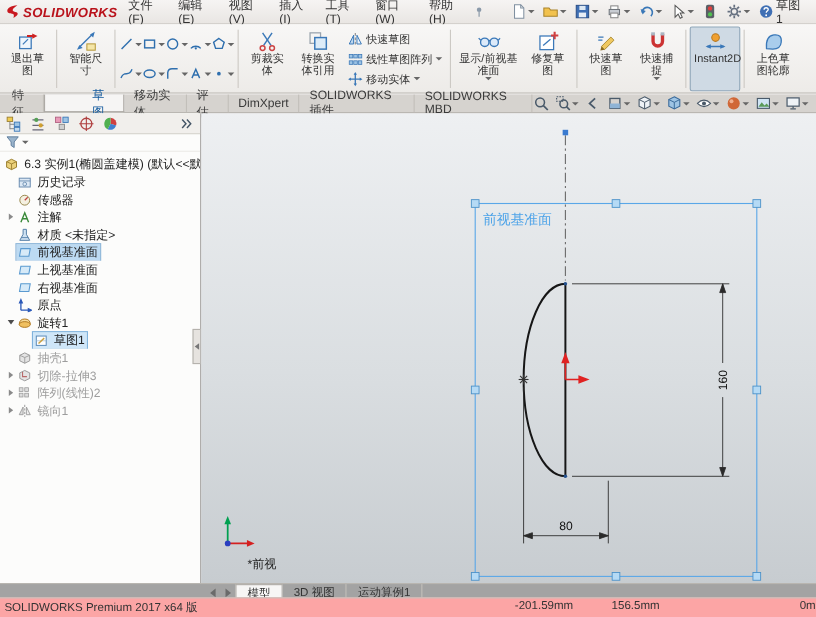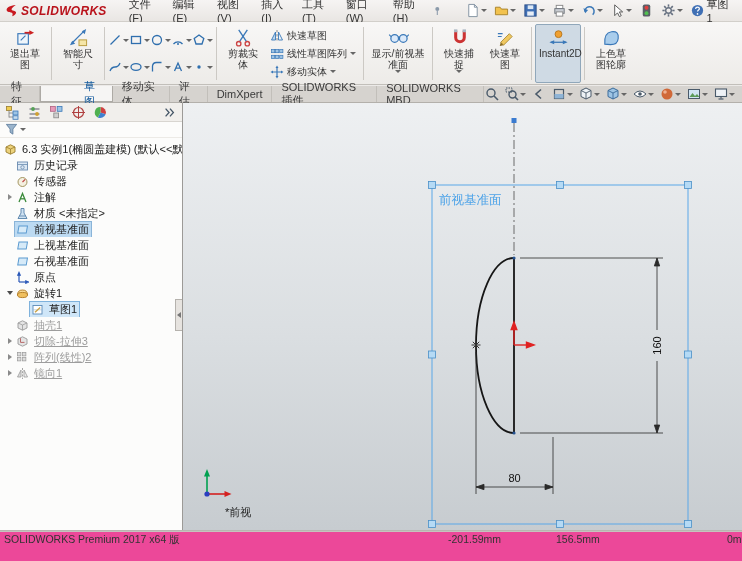--- a/index.html
+++ b/index.html
@@ -3,21 +3,21 @@
 <meta charset="utf-8">
 <style>
   * { margin:0; padding:0; box-sizing:border-box; }
   html,body { width:742px; height:561px; overflow:hidden; }
   body { font-family:"Liberation Sans","DejaVu Sans",sans-serif; font-size:11px; color:#222; }
   #app { position:relative; width:742px; height:561px; background:#eceae8; overflow:hidden; }
 
   
   .titlebar { position:absolute; top:0; left:0; right:0; height:22px; display:flex; align-items:center;
     padding:0 6px 0 4px; background:linear-gradient(#f6f4f3,#e9e6e3); border-bottom:1px solid #d2cfca; }
-  .logo { display:flex; align-items:center; gap:3px; margin-right:16px; }
+  .logo { display:flex; align-items:center; gap:3px; margin-right:4px; }
   .logo-text { font-weight:bold; font-style:italic; color:#b9121b; font-size:12px; letter-spacing:.3px; }
   .menus { display:flex; align-items:center; }
   .menu-item { padding:2px 6px; font-size:11px; color:#333; cursor:default; }
   .qa { display:flex; align-items:center; gap:5px; margin-left:22px; }
   .qico-wrap { display:flex; align-items:center; gap:1px; padding:1px; }
   .doc-title { margin-left:auto; padding-right:4px; font-size:11px; color:#333; }
 
   .caret { width:0; height:0; border-left:3px solid transparent; border-right:3px solid transparent;
     border-top:3.5px solid #666; display:inline-block; }
 
@@ -56,21 +56,21 @@
   .ptab { width:15px; height:15px; display:flex; align-items:center; justify-content:center; }
   .pflyout { margin-left:auto; }
   .filter-row { height:16px; display:flex; align-items:center; gap:2px; padding:0 5px; border-bottom:1px solid #eceae6; }
   .tree { padding-top:3px; }
   .trow { display:flex; align-items:center; height:16px; font-size:11px; white-space:nowrap; overflow:hidden; }
   .arr { width:11px; display:flex; justify-content:center; flex:none; }
   .tri-r { width:0; height:0; border-top:3.5px solid transparent; border-bottom:3.5px solid transparent; border-left:4.5px solid #8a8a8a; }
   .tri-d { width:0; height:0; border-left:3.5px solid transparent; border-right:3.5px solid transparent; border-top:4.5px solid #4c4c4c; }
   .ticon { width:13px; height:13px; margin:0 3px 0 1px; flex:none; }
   .tlabel { padding:0 2px; }
-  .ghost .tlabel { color:#9d9d9d;text-decoration:underline; }
+  .ghost .tlabel { color:#9d9d9d; }
   .hlbox { display:inline-flex; align-items:center; }
   .hlbox.selected { background:#bcdaf2; outline:1px solid #8ab4d8; }
   .hlbox.editing  { background:#cfe6f8; outline:1px solid #7fb2dc; }
   .phandle { position:absolute; left:175px; top:196px; width:8px; height:32px; background:#e6e3df;
     border:1px solid #b5b2ad; display:flex; align-items:center; justify-content:center; }
   .tri-l-sm { width:0; height:0; border-top:3px solid transparent; border-bottom:3px solid transparent; border-right:4px solid #777; }
 
   
   .viewport { position:absolute; top:103px; left:183px; right:0; bottom:31px;
     background:linear-gradient(180deg,#eef0f2 0%,#dadee1 55%,#c7ccd0 100%); overflow:hidden; }
@@ -80,21 +80,21 @@
   .bottombar { position:absolute; left:0; right:0; top:530px; height:16px; background:#a3a3a3;
     border-top:1px solid #b8b5b0; display:flex; align-items:stretch; font-size:10.5px; }
   .bnav { width:14px; display:flex; align-items:center; justify-content:center; }
   .bnav.first { margin-left:186px; }
   .btab { padding:1px 10px 0; display:flex; align-items:center; color:#333; border-right:1px solid #c2bfba; }
   .btab.active { background:#f7f6f5; border:1px solid #adaaa5; border-bottom:none; }
   .tri-l2 { width:0; height:0; border-top:4px solid transparent; border-bottom:4px solid transparent; border-right:5px solid #6a6a6a; }
   .tri-r2 { width:0; height:0; border-top:4px solid transparent; border-bottom:4px solid transparent; border-left:5px solid #6a6a6a; }
 
   
-  .statusbar { position:absolute; left:0; right:0; bottom:0; height:30px; background:#ec4899;
+  .statusbar { position:absolute; left:0; right:0; bottom:0; height:18px; background:#fca5a5;
     border-top:1px solid #c6c3be; font-size:10.5px; color:#333; }
   .sprod { position:absolute; left:4px; top:1px; }
   .scoord { position:absolute; top:1px; white-space:nowrap; }
 </style>
 </head>
 <body>
 
 <div id="app">
 
   <div class="titlebar">
@@ -281,20 +281,27 @@
     <div class="rsep"></div>
     <div class="rbtn">
       <svg class="ric" viewBox="0 0 22 22">
           <line x1="6" y1="3" x2="14" y2="15" stroke="#3a78b8" stroke-width="1.4"></line>
           <line x1="15" y1="3" x2="7" y2="15" stroke="#3a78b8" stroke-width="1.4"></line>
           <circle cx="6" cy="17.5" r="2.3" fill="none" stroke="#cc4444" stroke-width="1.4"></circle>
           <circle cx="15" cy="17.5" r="2.3" fill="none" stroke="#cc4444" stroke-width="1.4"></circle>
         </svg>
       <span class="rlabel">剪裁实体</span>
     </div>
+    <div class="rbtn">
+      <svg class="ric" viewBox="0 0 22 22">
+          <rect x="3" y="3" width="10" height="10" fill="none" stroke="#9aa4ae" stroke-width="1.2"></rect>
+          <rect x="7.5" y="7.5" width="11" height="11" fill="#ddecf8" stroke="#3a78b8" stroke-width="1.4"></rect>
+        </svg>
+      <span class="rlabel">转换实体引用</span>
+    </div>
     <div class="vstack">
       <div class="srow">
         <svg class="sic" viewBox="0 0 14 14">
             <line x1="7" y1="1" x2="7" y2="13" stroke="#888" stroke-width="1" stroke-dasharray="2.5 1.5"></line>
             <path d="M5.5 3L1.5 11h4z" fill="#bcd6ee" stroke="#3a78b8" stroke-width=".9"></path>
             <path d="M8.5 3l4 8h-4z" fill="#eaf2fa" stroke="#3a78b8" stroke-width=".9"></path>
           </svg>
         <span>快速草图</span>
       </div>
       <div class="srow">
@@ -328,37 +335,45 @@
       <svg class="ric" viewBox="0 0 22 22">
           <circle cx="7" cy="12" r="4" fill="#dceafa" stroke="#3a78b8" stroke-width="1.3"></circle>
           <circle cx="16" cy="12" r="4" fill="#dceafa" stroke="#3a78b8" stroke-width="1.3"></circle>
           <path d="M10.8 11q.7-1.6 1.4 0" fill="none" stroke="#3a78b8" stroke-width="1.2"></path>
           <line x1="3.2" y1="10" x2="1.2" y2="8" stroke="#3a78b8" stroke-width="1.2"></line>
           <line x1="19.8" y1="10" x2="21.8" y2="8" stroke="#3a78b8" stroke-width="1.2"></line>
         </svg>
       <span class="rlabel wide">显示/前视基准面</span>
       <span class="caret"></span>
     </div>
+    <div class="rbtn">
+      <svg class="ric" viewBox="0 0 22 22">
+          <rect x="3" y="6" width="13" height="13" fill="#fff" stroke="#3a78b8" stroke-width="1.2"></rect>
+          <path d="M6 15l7-6" stroke="#3a78b8" stroke-width="1.2"></path>
+          <path d="M17 2v7M13.5 5.5h7" stroke="#d04040" stroke-width="2"></path>
+        </svg>
+      <span class="rlabel">修复草图</span>
+    </div>
     <div class="rsep"></div>
+    <div class="rbtn">
+      <svg class="ric" viewBox="0 0 22 22">
+          <path d="M6 16L15 7l3 3-9 9z" fill="#f0c860" stroke="#a88830" stroke-width=".9"></path>
+          <path d="M6 16l3 3-4 .9z" fill="#8a6a20"></path>
+          <path d="M3 7h5M3 10h4" stroke="#3a78b8" stroke-width="1.2"></path>
+        </svg>
+      <span class="rlabel">快速草图</span>
+    </div>
     <div class="rbtn">
       <svg class="ric" viewBox="0 0 22 22">
           <path d="M7 4v7a4.5 4.5 0 0 0 9 0V4" fill="none" stroke="#cc3333" stroke-width="3.2"></path>
           <rect x="5.2" y="2.5" width="3.6" height="3" fill="#aab6c2"></rect>
           <rect x="14.2" y="2.5" width="3.6" height="3" fill="#aab6c2"></rect>
         </svg>
       <span class="rlabel">快速捕捉</span>
       <span class="caret"></span>
-    </div>
-    <div class="rbtn">
-      <svg class="ric" viewBox="0 0 22 22">
-          <path d="M6 16L15 7l3 3-9 9z" fill="#f0c860" stroke="#a88830" stroke-width=".9"></path>
-          <path d="M6 16l3 3-4 .9z" fill="#8a6a20"></path>
-          <path d="M3 7h5M3 10h4" stroke="#3a78b8" stroke-width="1.2"></path>
-        </svg>
-      <span class="rlabel">快速草图</span>
     </div>
     <div class="rsep"></div>
     <div class="rbtn active">
       <svg class="ric" viewBox="0 0 22 22">
           <circle cx="11" cy="7.5" r="3.6" fill="#f0a030" stroke="#b87820"></circle>
           <line x1="3" y1="16" x2="19" y2="16" stroke="#3a78b8" stroke-width="1.3"></line>
           <polygon points="1.5,16 6.5,13.8 6.5,18.2" fill="#3a78b8"></polygon>
           <polygon points="20.5,16 15.5,13.8 15.5,18.2" fill="#3a78b8"></polygon>
         </svg>
       <span class="rlabel">Instant2D</span>
@@ -750,18 +765,18 @@
     <div class="bnav">
         <span class="tri-r2"></span>
       </div>
     <div class="btab active">模型</div>
     <div class="btab">3D 视图</div>
     <div class="btab">运动算例1</div>
   </div>
 
   <div class="statusbar">
     <span class="sprod">SOLIDWORKS Premium 2017 x64 版</span>
-    <span class="scoord" style="left:448px">-201.59mm</span>
+    <span class="scoord" style="left:468px">-201.59mm</span>
     <span class="scoord" style="left:556px">156.5mm</span>
     <span class="scoord" style="left:727px">0mm</span>
   </div>
 
 </div>
 
 </body></html>

